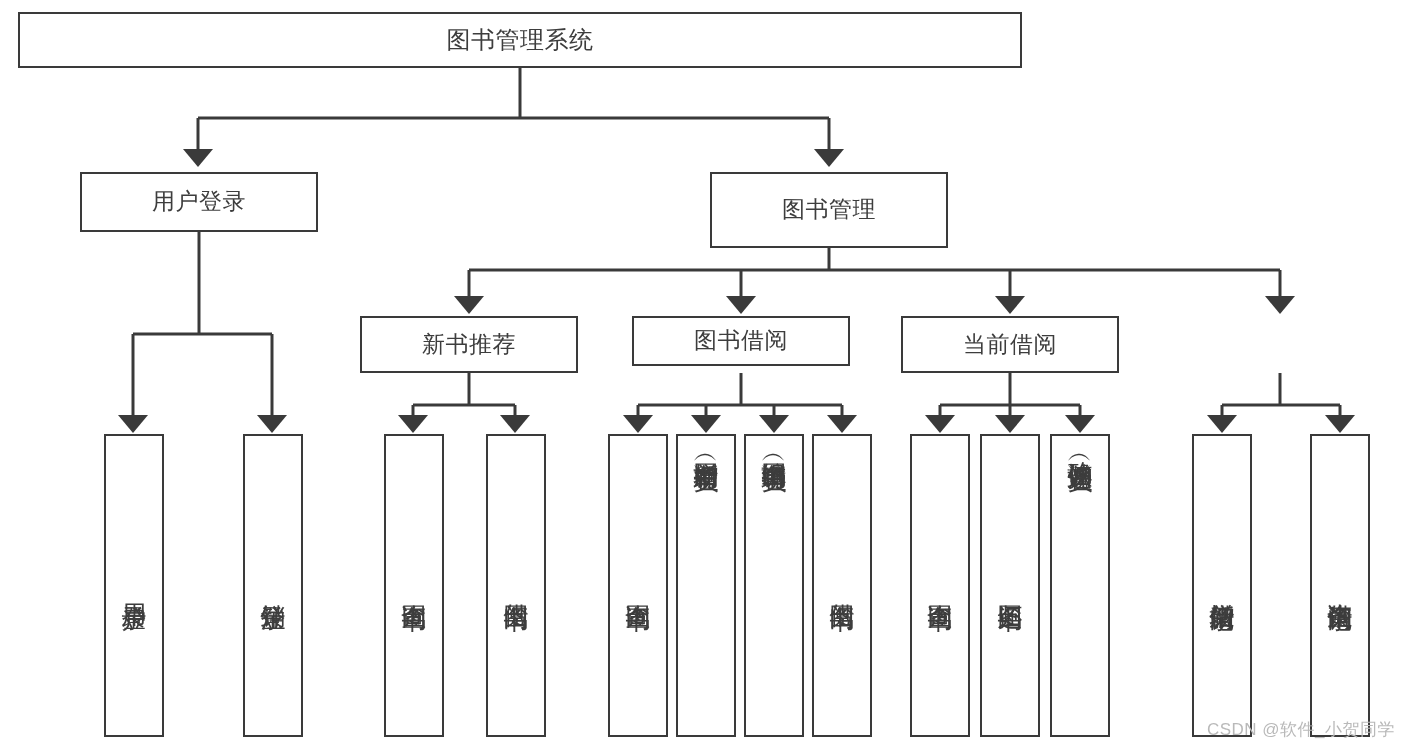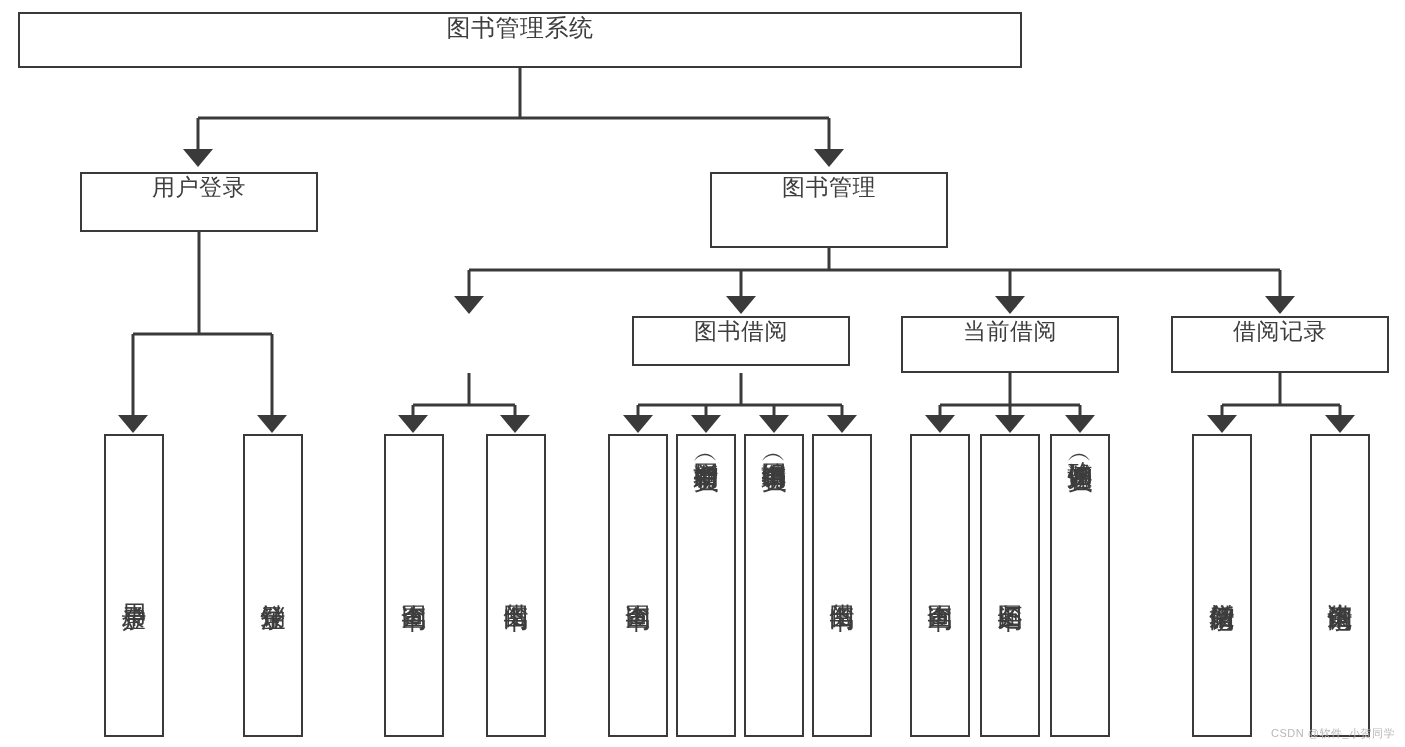--- a/index.html
+++ b/index.html
@@ -23,20 +23,21 @@
     top: 0;
     width: 1405px;
     height: 747px;
   }
   .node {
     position: absolute;
     box-sizing: border-box;
     background: #ffffff;
     border: 2px solid #3a3a3a;
     display: flex;
+    align-items: center;
     justify-content: center;
     color: #3d3d3d;
   }
   .node .label {
     display: block;
     text-align: center;
     line-height: 1.18;
     white-space: nowrap;
   }
   .node.horiz .label {
@@ -60,21 +61,21 @@
     white-space: nowrap;
   }
   .node.vert.center-text {
     align-items: center;
     padding-top: 0;
   }
   #watermark {
     position: absolute;
     right: 10px;
     bottom: 6px;
-    font-size: 11px;
+    font-size: 17px;
     color: #b9b9b9;
     letter-spacing: 0.5px;
     white-space: nowrap;
     pointer-events: none;
   }
 </style>
 </head>
 <body>
 
 <div id="canvas">
@@ -133,29 +134,29 @@
     <span class="label">图书管理系统</span>
   </div>
 
   <div class="node horiz" style="left:80px; top:172px; width:238px; height:60px;">
     <span class="label">用户登录</span>
   </div>
   <div class="node horiz" style="left:710px; top:172px; width:238px; height:76px;">
     <span class="label">图书管理</span>
   </div>
 
+  <div class="node horiz" style="left:360px; top:316px; width:218px; height:57px;">
+    <span class="label">新书推荐</span>
+  </div>
   <div class="node horiz" style="left:632px; top:316px; width:218px; height:50px;">
     <span class="label">图书借阅</span>
   </div>
   <div class="node horiz" style="left:901px; top:316px; width:218px; height:57px;">
     <span class="label">当前借阅</span>
   </div>
-  <div class="node horiz" style="left:1171px; top:316px; width:218px; height:57px;">
-    <span class="label">借阅记录</span>
-  </div>
 
   <div class="node vert center-text" style="left:104px; top:434px; width:60px; height:303px;">
     <span class="label">用户登录</span>
   </div>
   <div class="node vert center-text" style="left:243px; top:434px; width:60px; height:303px;">
     <span class="label">注销登录</span>
   </div>
 
   <div class="node vert center-text" style="left:384px; top:434px; width:60px; height:303px;">
     <span class="label">查询图书</span>

